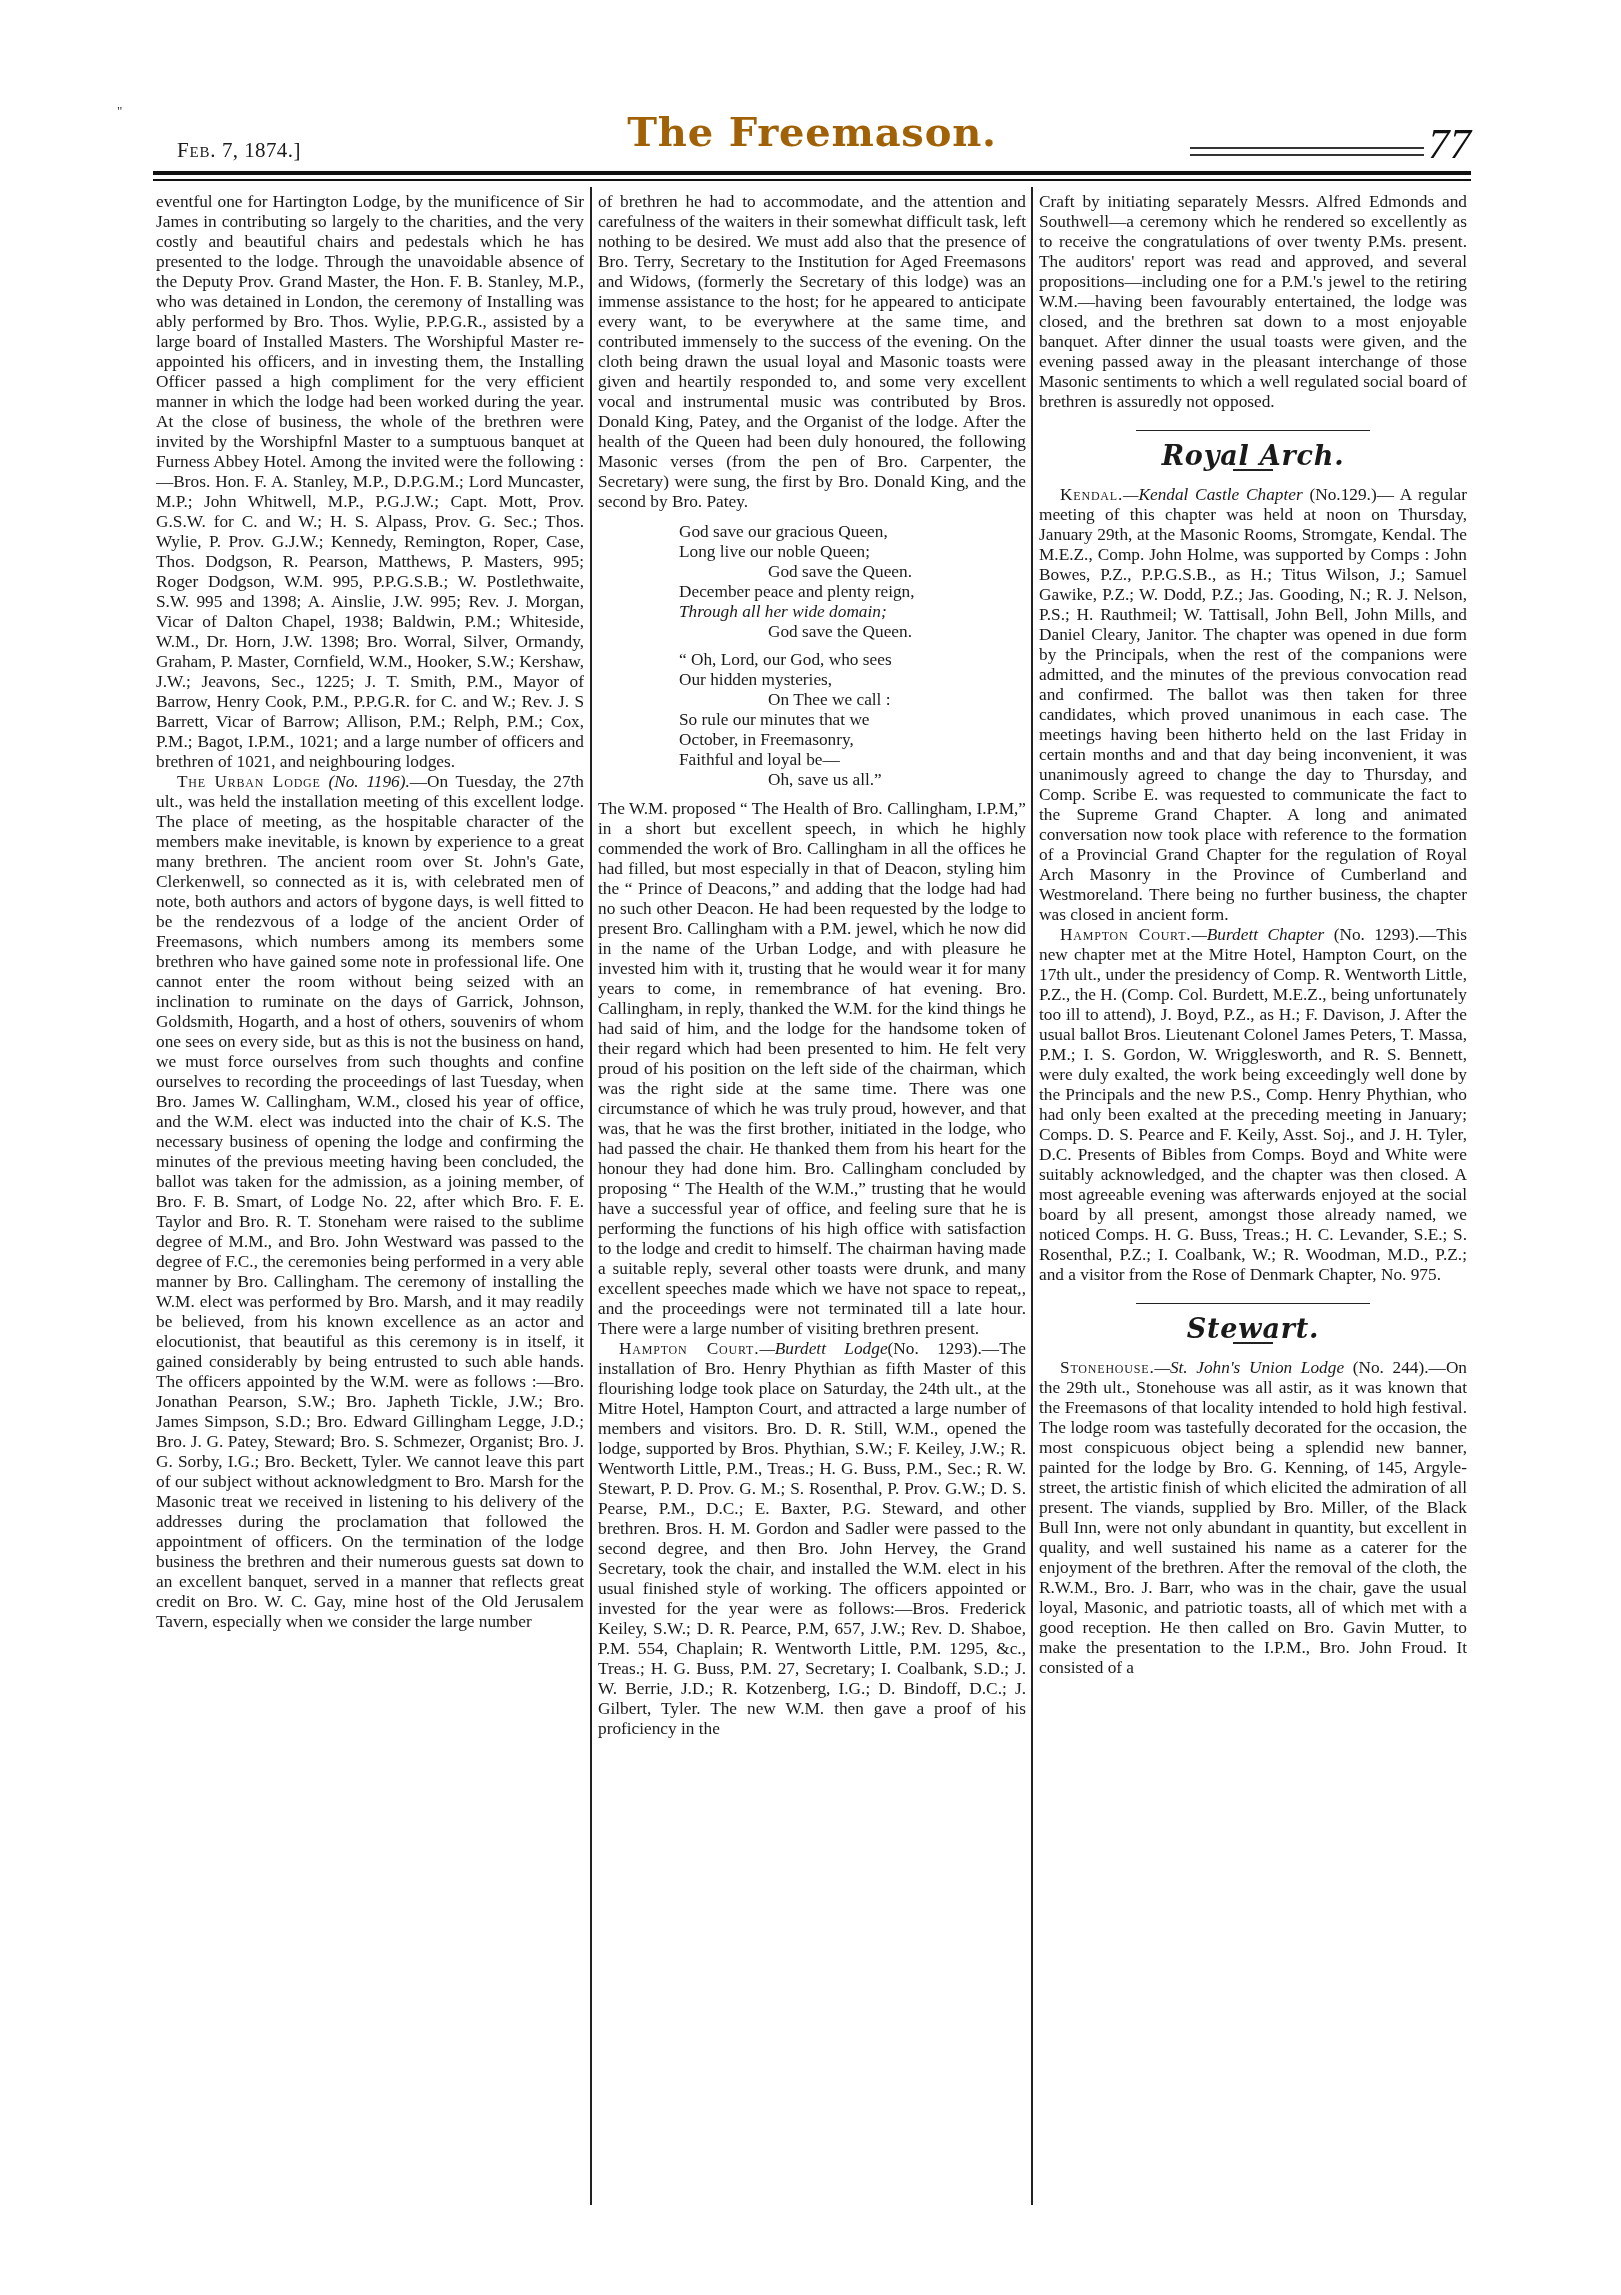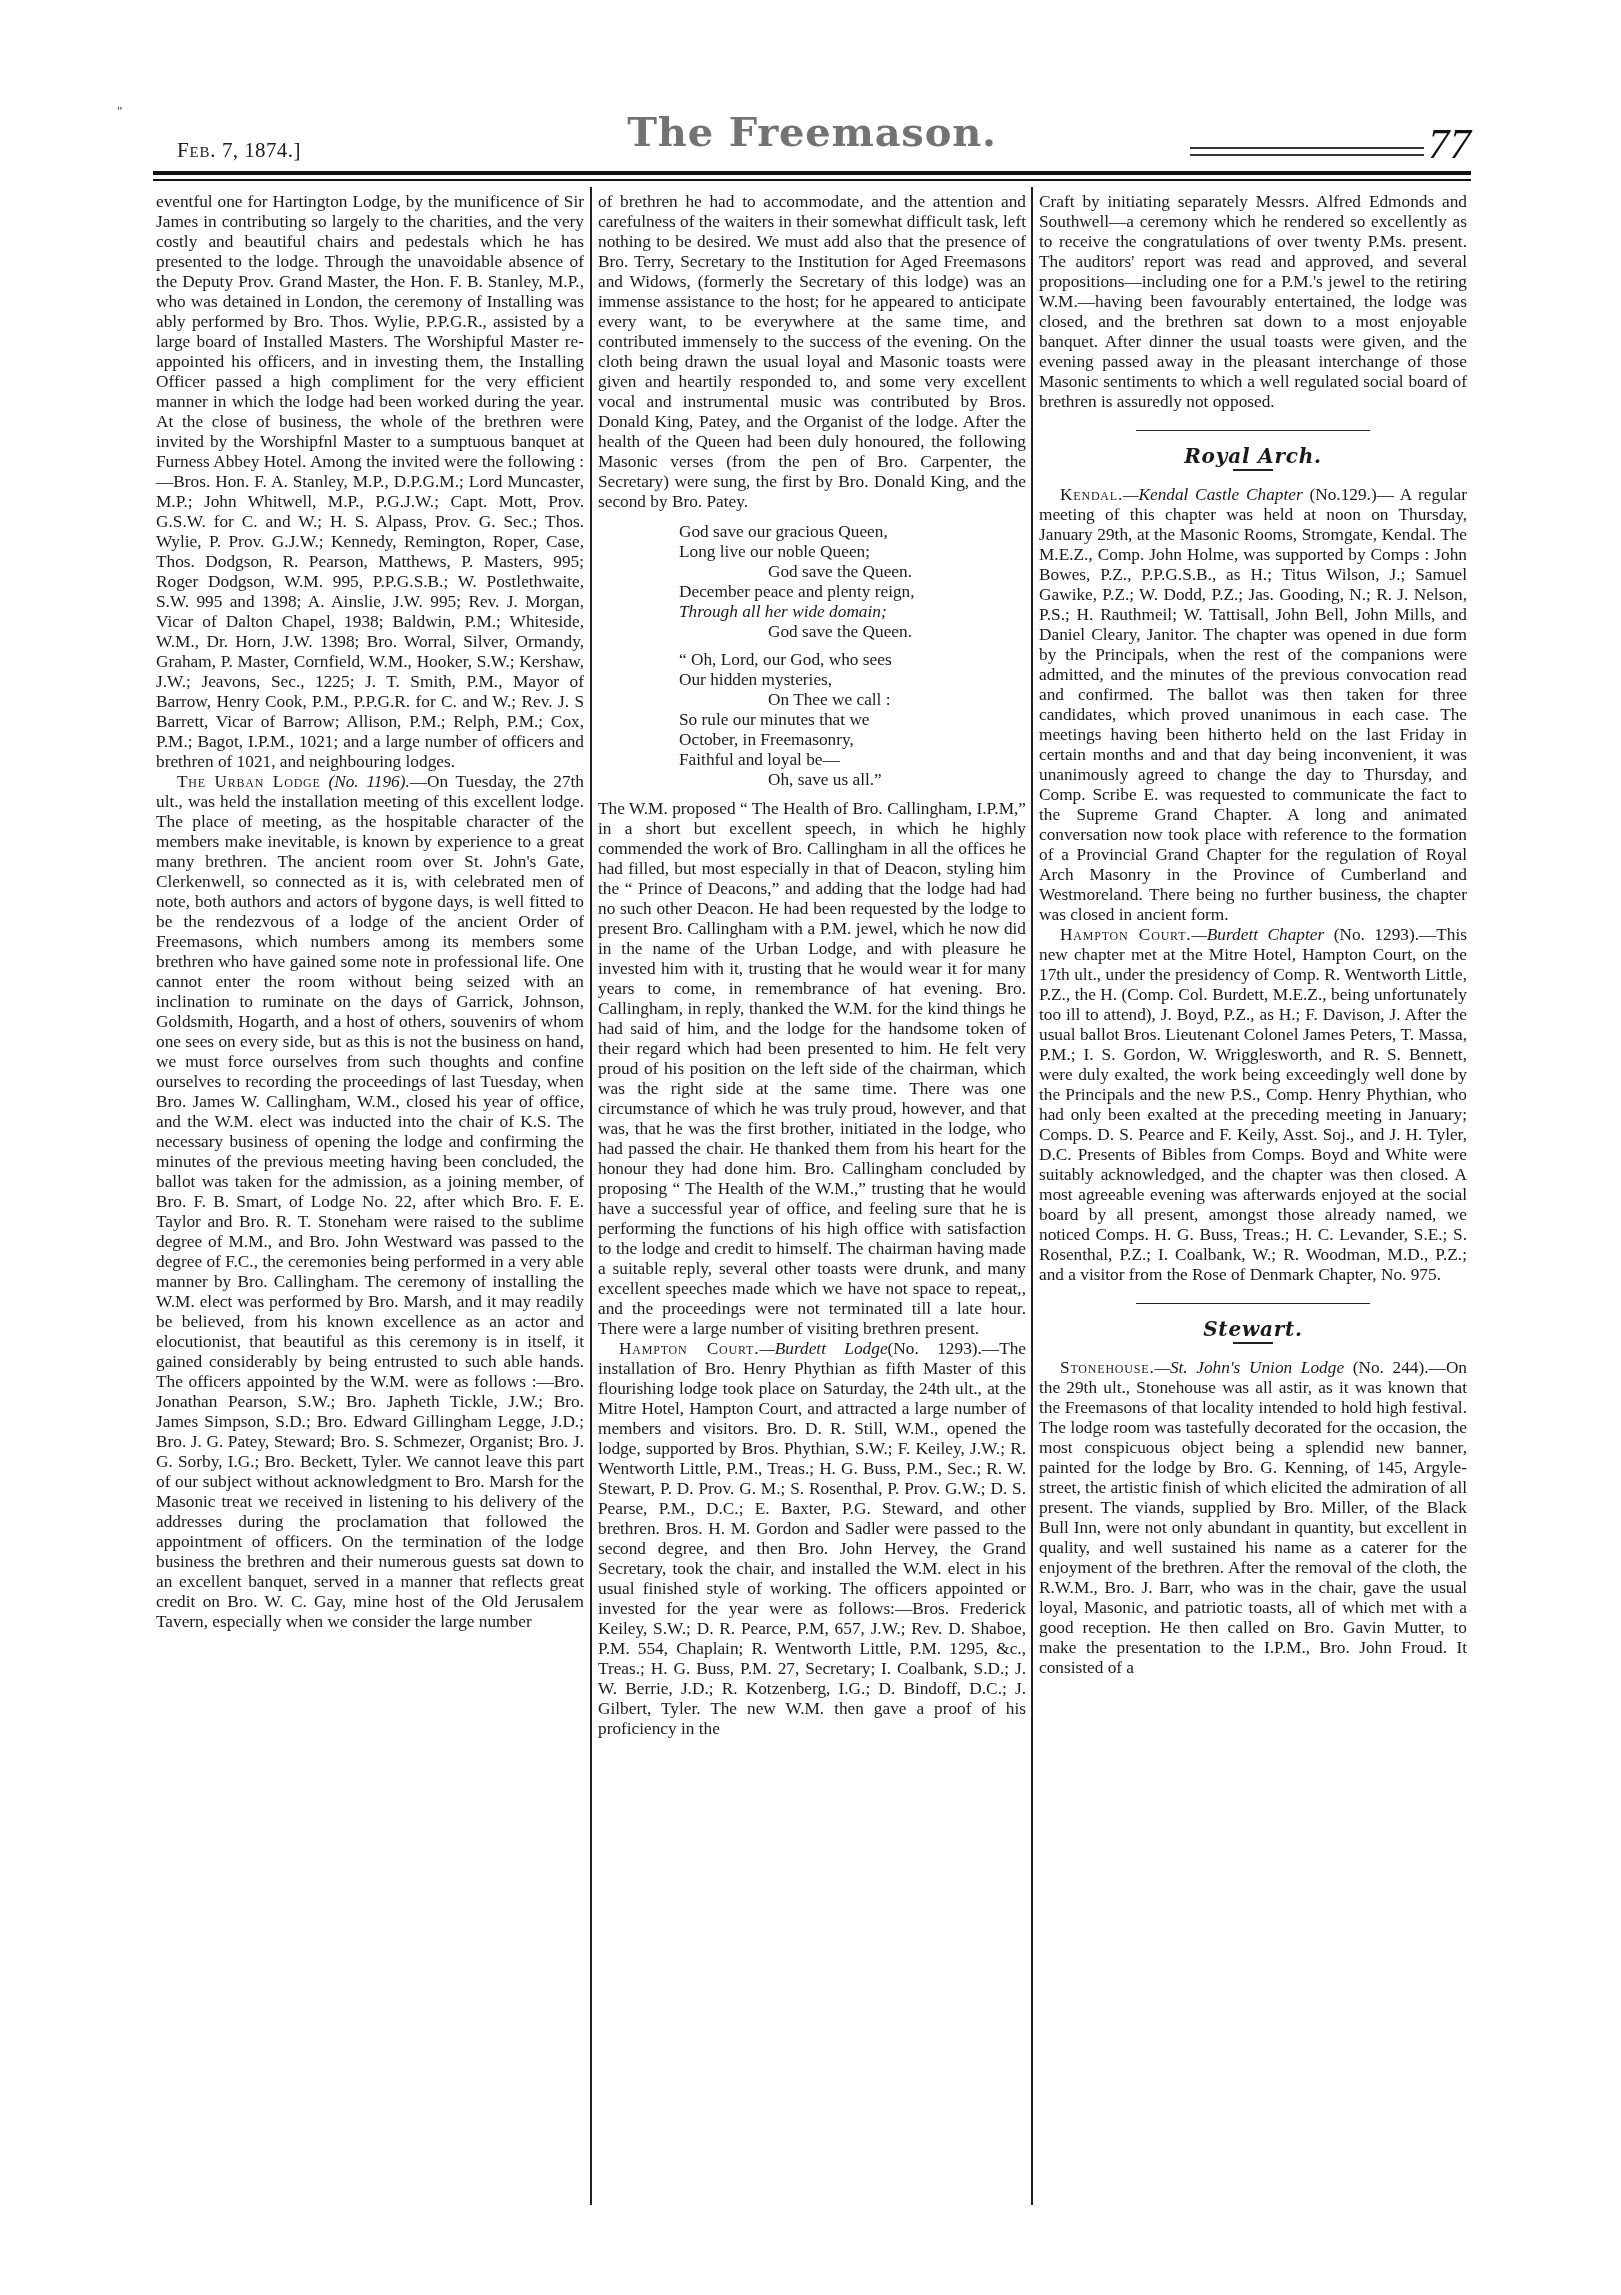--- a/index.html
+++ b/index.html
@@ -8,21 +8,21 @@
       font-family: "Liberation Serif", "DejaVu Serif", serif; color: #1a1a1a;
     }
     .page { position: absolute; left: 0; top: 0; width: 1621px; height: 2295px; }
     .corner-mark { position: absolute; left: 117px; top: 103px; font-size: 13px; color: #333; }
     .masthead { position: absolute; left: 153px; top: 103px; width: 1318px; height: 64px; }
     .date-line { position: absolute; left: 24px; top: 35px; font-size: 21px; letter-spacing: 0.4px; }
     .date-line .sc { font-variant: small-caps; }
     .title {
       position: absolute; left: 0; right: 0; top: 4.8px; text-align: center;
       font-family: "DejaVu Serif", serif; font-size: 40px; font-weight: bold;
-      letter-spacing: 0.8px; color: #737373;
+      letter-spacing: 0.8px; color: #a16207;
     }
     .page-number {
       position: absolute; right: 0; top: 16px; font-size: 43px; font-style: italic;
       font-family: Liberation Serif, serif; color: #111;
     }
     .pn-rule { position: absolute; right: 47px; height: 1.6px; width: 234px; background: #333; }
     .pn-rule.a { top: 44px; }
     .pn-rule.b { top: 51px; }
     .head-rule { position: absolute; left: 153px; width: 1318px; background: #111; }
     .head-rule.r1 { top: 171px; height: 4px; }
@@ -42,21 +42,21 @@
     .div-2 { left: 1031px; height: 2018px; }
 
     .sc { font-variant: small-caps; letter-spacing: 0.8px; margin-top: 24px; }
     .verse { margin: 9.7px 0 9.7px 81px; line-height: 20px; }
     .verse .stanza { margin-bottom: 8px; }
     .verse .line { display: block; }
     .verse .line.refrain { padding-left: 89px; }
     .rule-short { width: 234px; height: 1.6px; background: #222; margin: 17.7px auto 14.5px auto; }
     .rule-tiny { width: 40px; height: 1.6px; background: #222; margin: 3.2px auto 14.5px auto; }
     .section-head {
-      text-align: center; font-family: "DejaVu Serif", serif; font-size: 20px;
+      text-align: center; font-family: "DejaVu Serif", serif; font-size: 27px;
       font-style: italic; font-weight: bold; letter-spacing: 0.8px; margin: 6.4px 0 3.2px 0;
     }
   </style>
 </head>
 <body>
 
 <div class="page">
 
   <span class="corner-mark">"</span>
 

